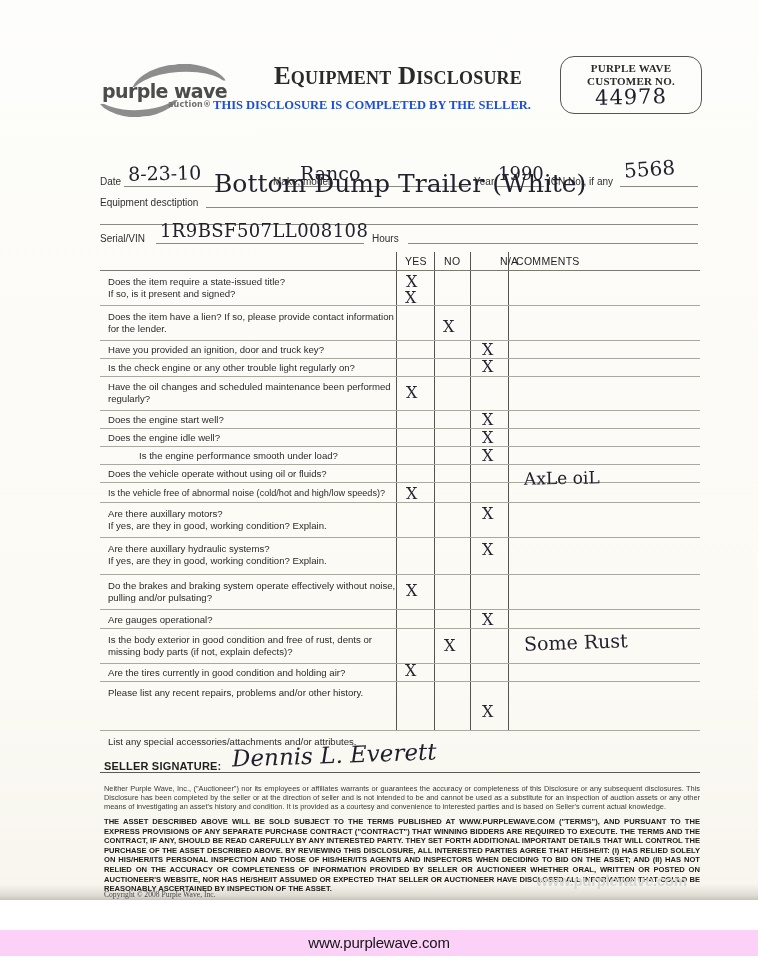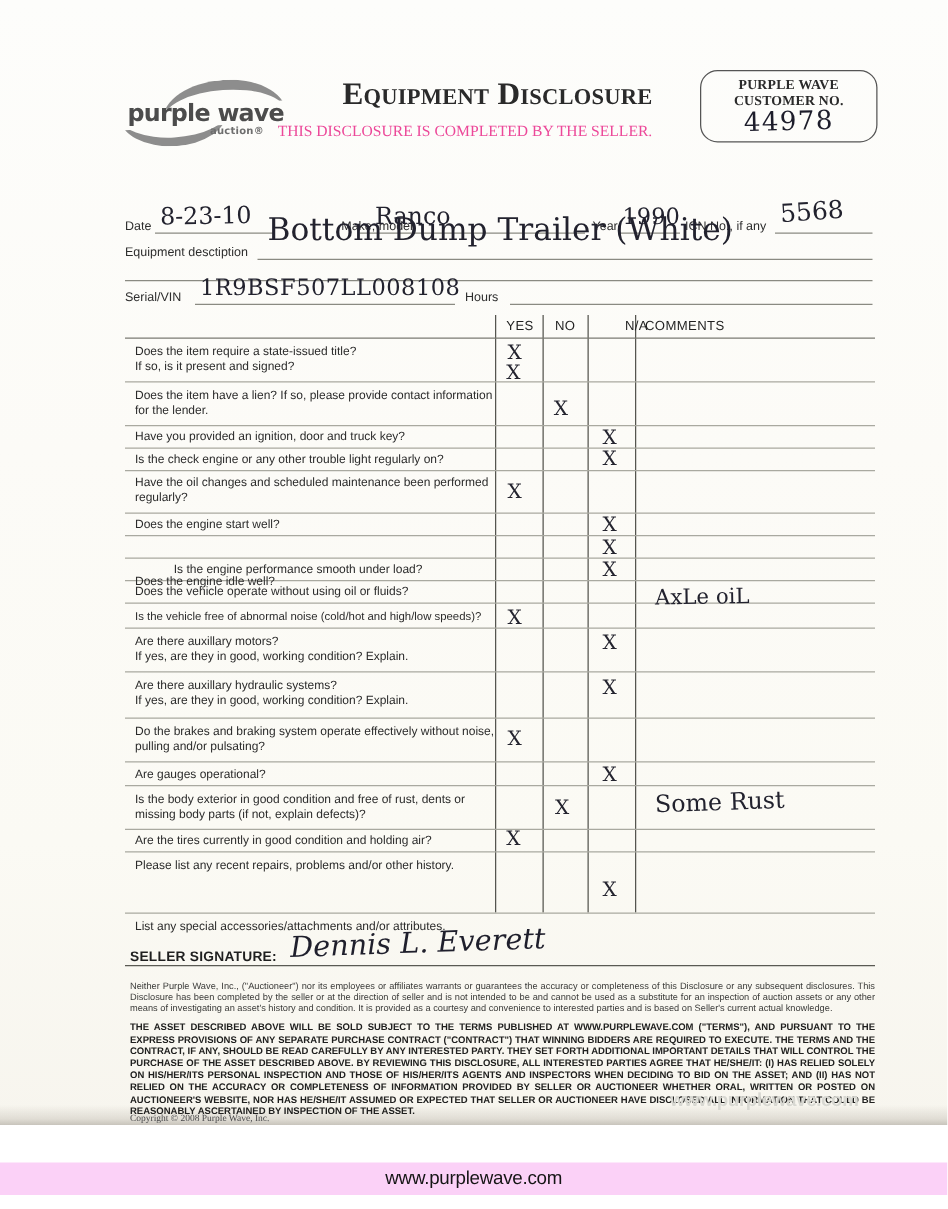--- a/index.html
+++ b/index.html
@@ -57,21 +57,21 @@
   .title{
     position:absolute;left:238px;top:62px;width:320px;
     font-family:"Liberation Serif", serif;
     font-weight:bold;font-size:25px;color:#2a2a2a;
     letter-spacing:.2px;text-align:center;
     font-variant:small-caps;
   }
   .subtitle{
     position:absolute;left:186px;top:98px;width:372px;
     font-family:"Liberation Serif", serif;
-    font-weight:normal;font-size:12.5px;color:#ec4899;text-align:center;
+    font-weight:bold;font-size:12.5px;color:#1d4ed8;text-align:center;
   }
 
   .custbox{
     position:absolute;left:560px;top:56px;width:140px;height:56px;
     border:1px solid #555;border-radius:14px;background:transparent;
   }
   .custbox .cb-l1,.custbox .cb-l2{
     position:absolute;left:0;width:140px;text-align:center;
     font-family:"Liberation Serif", serif;font-weight:bold;
     font-size:11px;color:#2b2b2b;letter-spacing:.2px;
@@ -255,21 +255,21 @@
     <div class="hline thin" style="top:411px;"></div>
     <div class="hline thin" style="top:429px;"></div>
     <div class="hline thin" style="top:478px;"></div>
 
     <div class="qcell" style="top:24px;">Does the item require a state-issued title?<br>If so, is it present and signed?</div>
     <div class="qcell" style="top:59px;">Does the item have a lien? If so, please provide contact information for the lender.</div>
     <div class="qcell" style="top:92px;">Have you provided an ignition, door and truck key?</div>
     <div class="qcell" style="top:110px;">Is the check engine or any other trouble light regularly on?</div>
     <div class="qcell" style="top:129px;">Have the oil changes and scheduled maintenance been performed regularly?</div>
     <div class="qcell" style="top:162px;">Does the engine start well?</div>
-    <div class="qcell" style="top:180px;margin-top:28px;">Does the engine idle well?</div>
+    <div class="qcell" style="top:180px;">Does the engine idle well?</div>
     <div class="qcell" style="top:198px;padding-left:31px;">Is the engine performance smooth under load?</div>
     <div class="qcell" style="top:216px;">Does the vehicle operate without using oil or fluids?</div>
     <div class="qcell" style="top:235px;width:292px;font-size:9.1px;">Is the vehicle free of abnormal noise (cold/hot and high/low speeds)?</div>
     <div class="qcell" style="top:256px;">Are there auxillary motors?<br>If yes, are they in good, working condition? Explain.</div>
     <div class="qcell" style="top:291px;">Are there auxillary hydraulic systems?<br>If yes, are they in good, working condition? Explain.</div>
     <div class="qcell" style="top:328px;">Do the brakes and braking system operate effectively without noise, pulling and/or pulsating?</div>
     <div class="qcell" style="top:362px;">Are gauges operational?</div>
     <div class="qcell" style="top:382px;">Is the body exterior in good condition and free of rust, dents or missing body parts (if not, explain defects)?</div>
     <div class="qcell" style="top:415px;">Are the tires currently in good condition and holding air?</div>
     <div class="qcell" style="top:435px;">Please list any recent repairs, problems and/or other history.</div>

